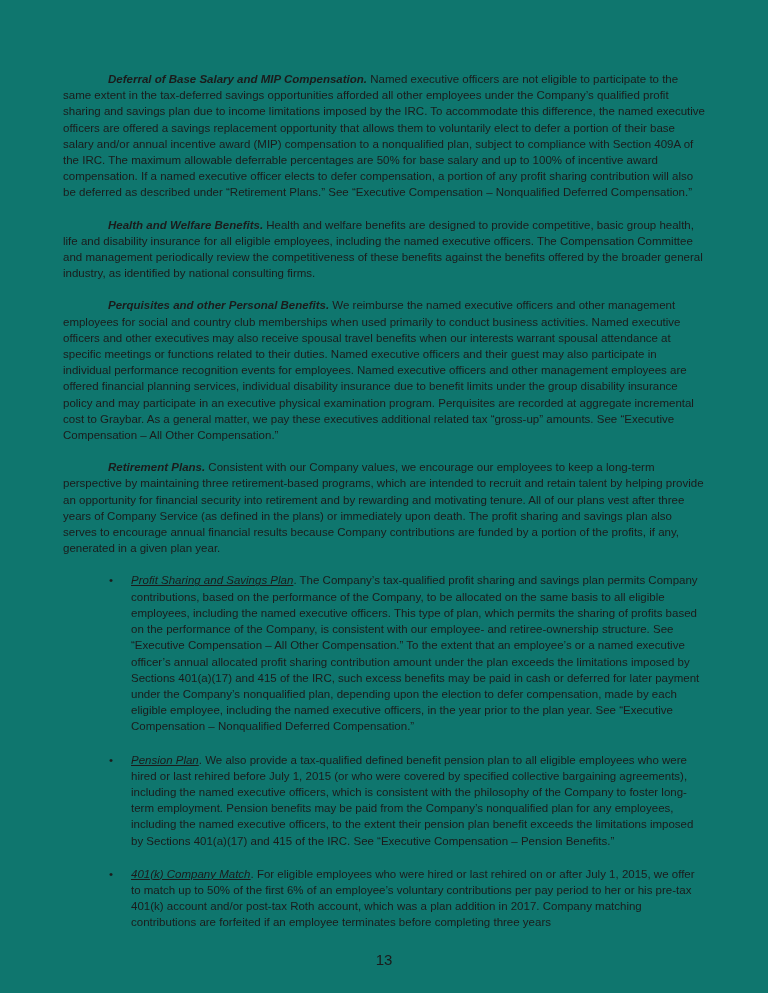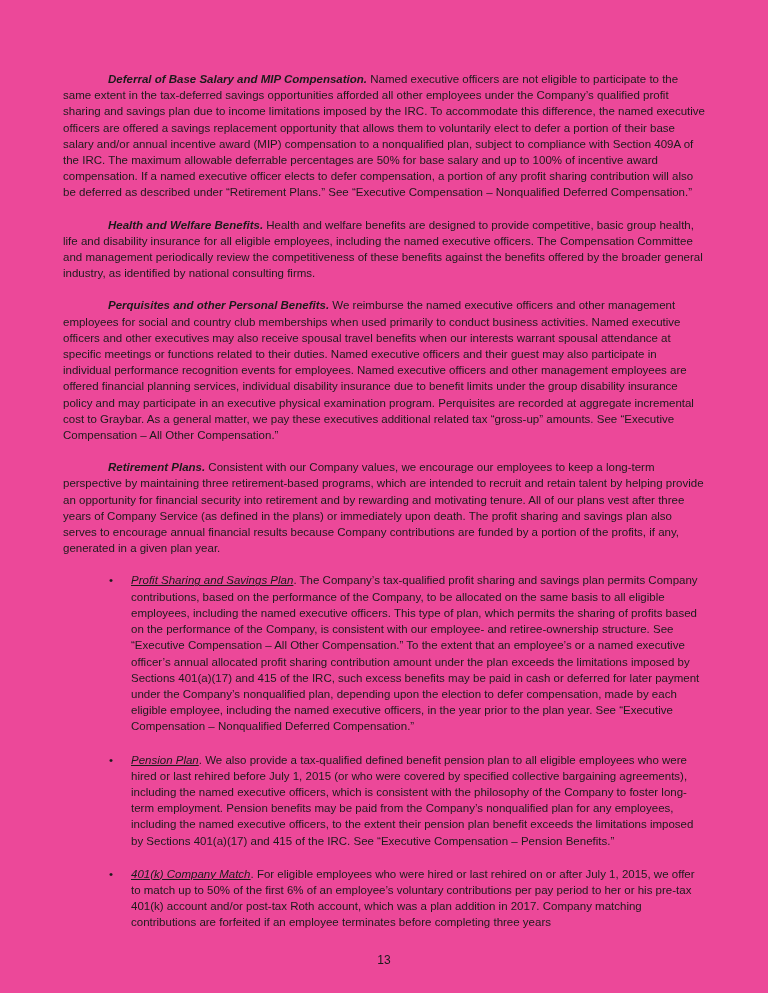--- a/index.html
+++ b/index.html
@@ -1,20 +1,20 @@
 <!DOCTYPE html>
 <html><head>
 <meta charset="utf-8">
 <style>
   * { margin: 0; padding: 0; box-sizing: border-box; }
   html, body { background: #ffffff; }
   .page {
     width: 768px;
     height: 993px;
-    background: #ec4899;
+    background: #0f766e;
     position: relative;
     overflow: hidden;
     font-family: "Liberation Sans", "DejaVu Sans", sans-serif;
     font-size: 11.5px;
     line-height: 16.2px;
     color: #1b1b1b;
   }
   .content {
     padding: 71px 62px 0 63px;
   }
@@ -45,21 +45,21 @@
     font-style: italic;
     text-decoration: underline;
     margin-top: 16px;
   }
   .page-number {
     position: absolute;
     bottom: 25px;
     left: 0;
     right: 0;
     text-align: center;
-    font-size: 12px;
+    font-size: 15px;
     color: #1b1b1b;
   }
 </style>
 </head>
 <body>
 
 <div class="page">
   <div class="content">
 
     <p class="para"><span class="lead-bold">Deferral of Base Salary and MIP Compensation.</span><span> Named executive officers are not eligible to participate to the same extent in the tax-deferred savings opportunities afforded all other employees under the Company’s qualified profit sharing and savings plan due to income limitations imposed by the IRC. To accommodate this difference, the named executive officers are offered a savings replacement opportunity that allows them to voluntarily elect to defer a portion of their base salary and/or annual incentive award (MIP) compensation to a nonqualified plan, subject to compliance with Section 409A of the IRC. The maximum allowable deferrable percentages are 50% for base salary and up to 100% of incentive award compensation. If a named executive officer elects to defer compensation, a portion of any profit sharing contribution will also be deferred as described under “Retirement Plans.” See “Executive Compensation – Nonqualified Deferred Compensation.”</span></p>

